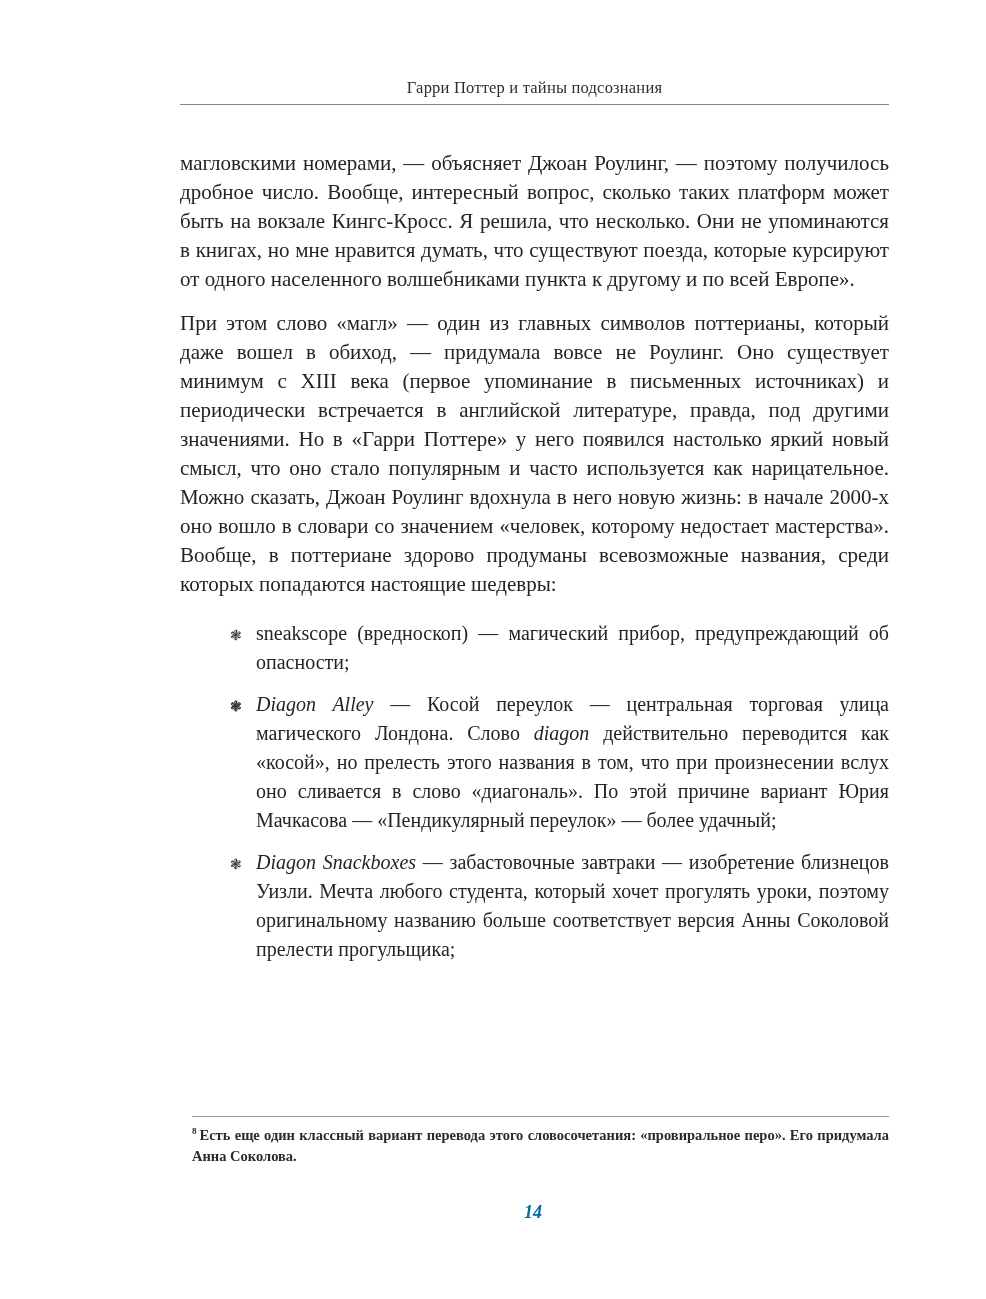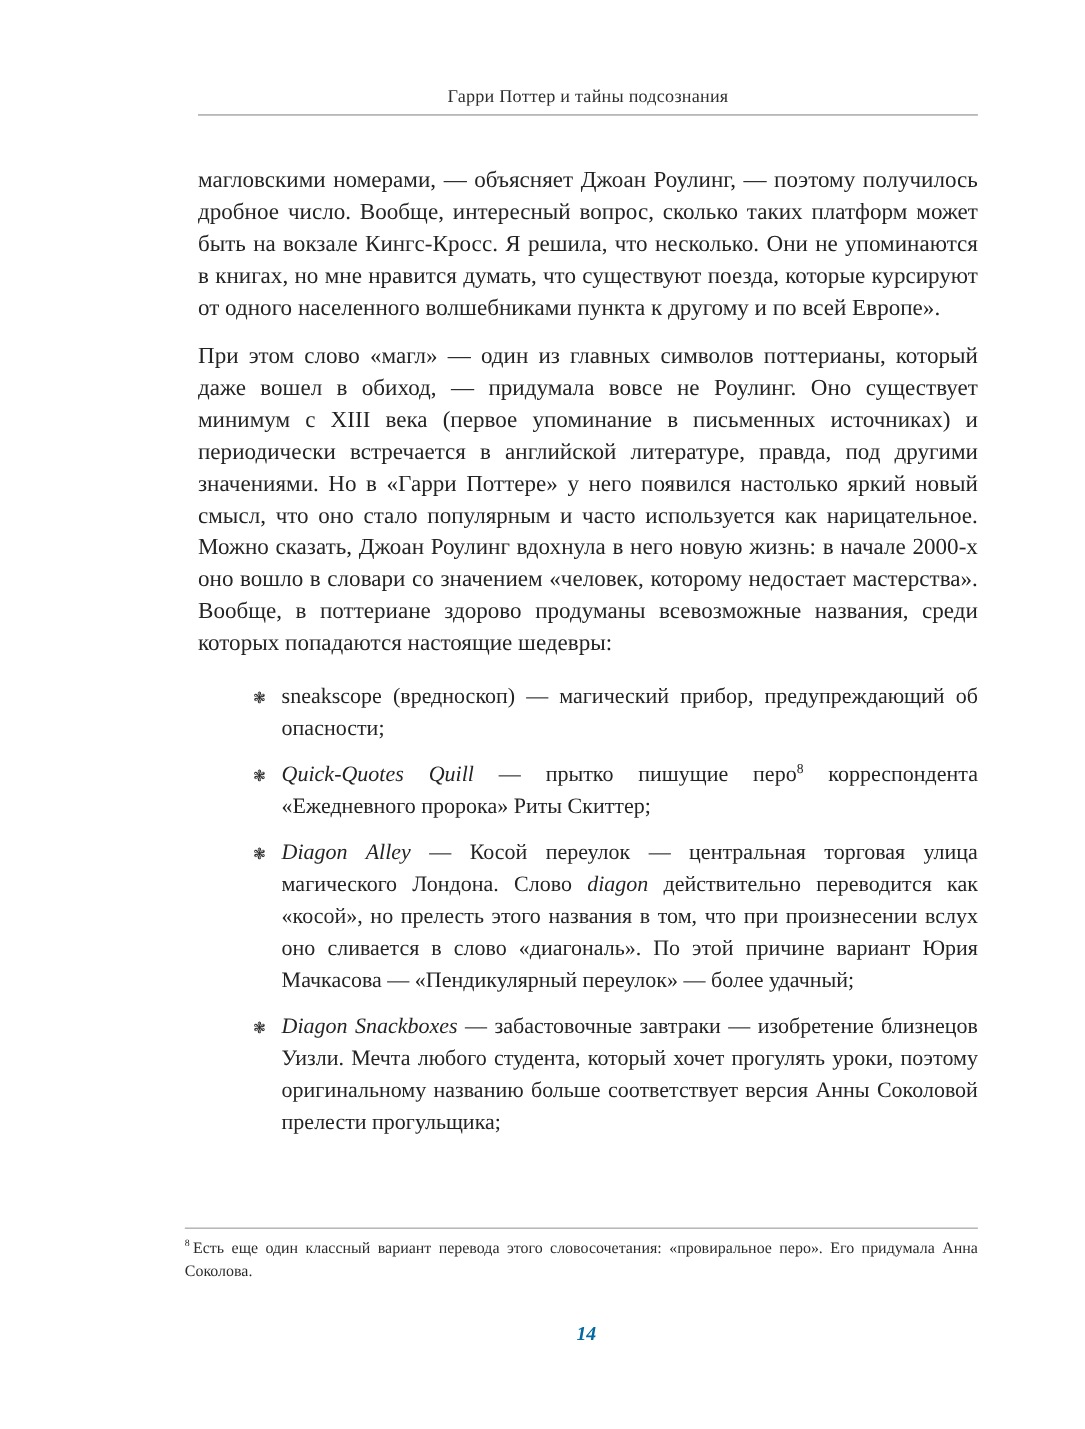--- a/index.html
+++ b/index.html
@@ -51,23 +51,24 @@
   .bullet {
     position: absolute;
     left: 0;
     top: 2px;
     font-size: 14px;
     color: #2e2e2e;
   }
   sup { font-size: 0.62em; vertical-align: super; line-height: 0; }
   .footnote-block {
     position: absolute;
-    left: 128px;
+    left: 152px;
     right: 137px;
     bottom: 132px;
+    font-weight: bold;
   }
   .footnote-rule {
     border-top: 1px solid #9a9a9a;
     height: 0;
     margin-bottom: 8px;
   }
   .footnote {
     font-size: 14.5px;
     line-height: 21px;
     text-align: justify;
@@ -94,21 +95,21 @@
   <header>
     <div class="running-head">Гарри Поттер и тайны подсознания</div>
     <div class="header-rule"></div>
   </header>
 
   <main>
     <p class="para">магловскими номерами, — объясняет Джоан Роулинг, — поэтому получилось дробное число. Вообще, интересный вопрос, сколько таких платформ может быть на вокзале Кингс-Кросс. Я решила, что несколько. Они не упоминаются в книгах, но мне нравится думать, что существуют поезда, которые курсируют от одного населенного волшебниками пункта к другому и по всей Европе».</p>
     <p class="para">При этом слово «магл» — один из главных символов поттерианы, который даже вошел в обиход, — придумала вовсе не Роулинг. Оно существует минимум с XIII века (первое упоминание в письменных источниках) и периодически встречается в английской литературе, правда, под другими значениями. Но в «Гарри Поттере» у него появился настолько яркий новый смысл, что оно стало популярным и часто используется как нарицательное. Можно сказать, Джоан Роулинг вдохнула в него новую жизнь: в начале 2000-х оно вошло в словари со значением «человек, которому недостает мастерства». Вообще, в поттериане здорово продуманы всевозможные названия, среди которых попадаются настоящие шедевры:</p>
     <ul class="glossary-list" id="glossary-list">
         <li class="glossary-item"><span class="bullet">❃</span><span><span style="">sneakscope</span><span> (вредноскоп) — магический прибор, предупреждающий об опасности;</span></span></li>
-        <li class="glossary-item"><span class="bullet">❃</span><span><span style="font-style: italic;">Quick-Quotes Quill</span><span> — прытко пишущие перо</span><sup>8</sup><span> корреспондента «Ежедневного пророка» Риты Скиттер;</span></span></li>
+        <li class="glossary-item"><span class="bullet">❃</span></li>
         <li class="glossary-item"><span class="bullet">❃</span><span><span style="font-style: italic;">Diagon Alley</span><span> — Косой переулок — центральная торговая улица магического Лондона. Слово </span><span style="font-style: italic;">diagon</span><span> действительно переводится как «косой», но прелесть этого названия в том, что при произнесении вслух оно сливается в слово «диагональ». По этой причине вариант Юрия Мачкасова — «Пендикулярный переулок» — более удачный;</span></span></li>
         <li class="glossary-item"><span class="bullet">❃</span><span><span style="font-style: italic;">Diagon Snackboxes</span><span> — забастовочные завтраки — изобретение близнецов Уизли. Мечта любого студента, который хочет прогулять уроки, поэтому оригинальному названию больше соответствует версия Анны Соколовой прелести прогульщика;</span></span></li>
       </ul>
   </main>
 
   <div class="footnote-block">
     <div class="footnote-rule"></div>
     <div class="footnote">
       <sup>8</sup><span>Есть еще один классный вариант перевода этого словосочетания: «провиральное перо». Его придумала Анна Соколова.</span>
     </div>

